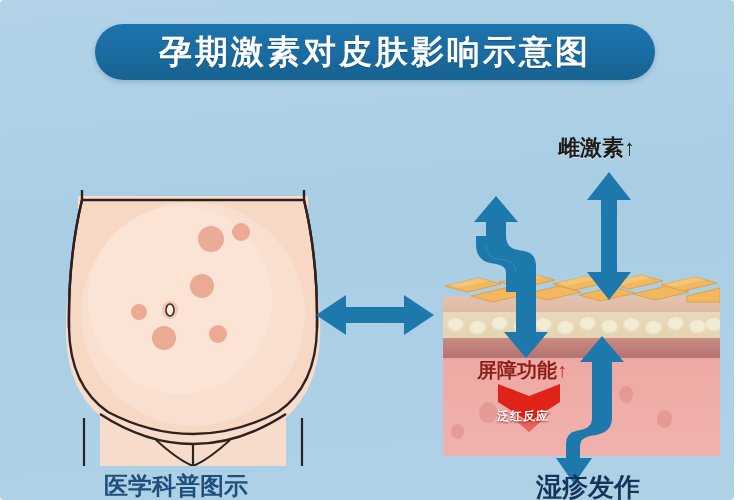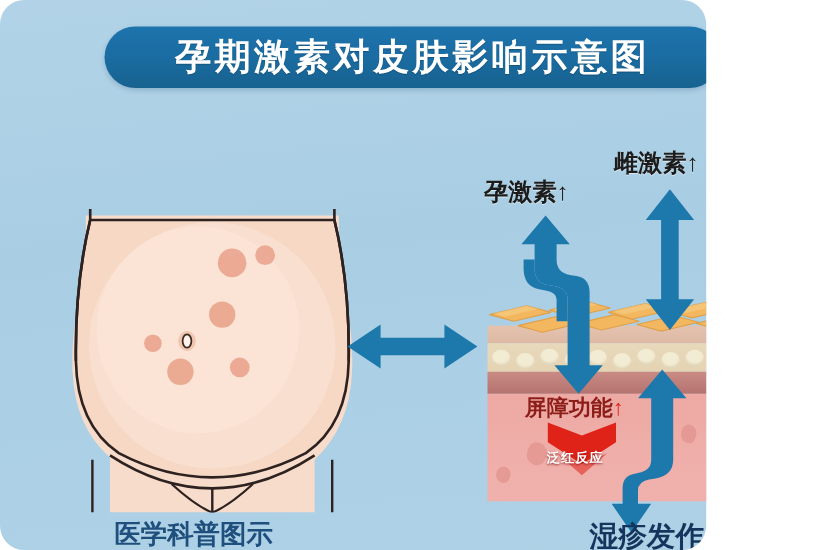--- a/index.html
+++ b/index.html
@@ -1,21 +1,21 @@
 <!DOCTYPE html>
 <html><head>
 <meta charset="utf-8">
 <style>
   html,body{margin:0;padding:0;background:#ffffff;}
   body{width:750px;height:500px;overflow:hidden;
        font-family:"Liberation Sans","DejaVu Sans",sans-serif;}
 
-  #poster{position:relative;width:642px;height:500px;
+  #poster{position:relative;width:734px;height:500px;
           background:linear-gradient(175deg,#b2d3e7 0%,#a9cee4 42%,#aed1e6 100%);
-          border-radius:22px;overflow:hidden;}
+          border-radius:4px;overflow:hidden;}
 
   
   #title-banner{position:absolute;left:95px;top:24px;width:560px;height:56px;
                 background:linear-gradient(180deg,#1d74ad 0%,#1a6ba0 55%,#17628f 100%);
                 border-radius:28px;display:flex;align-items:center;justify-content:center;
                 box-shadow:0 2px 5px rgba(20,70,110,.22);}
   #title-text{color:#ffffff;font-size:33px;font-weight:bold;letter-spacing:3px;
               white-space:nowrap;text-shadow:0 1px 1px rgba(0,0,0,.22);}
 
   
@@ -177,21 +177,20 @@
              Q36 94 24 96 L20 97 Q10 99 10 110 L10 124
              L0 124 L18 150 L36 124 L24 124 L24 112
              Q24 104 34 102 L40 101 Q56 98 56 84 Z" fill="#1d78ac"></path>
   </svg>
 
   <svg class="arrow-svg" id="arrow-red" width="70" height="56" viewBox="0 0 70 56">
     <path d="M4 2 L35 14 L66 2 L66 20 L35 40 L4 20 Z" fill="#e02318"></path>
     <path d="M12 30 L35 40 L58 30 L35 50 Z" fill="#e02318" opacity=".55"></path>
   </svg>
 
-  <div class="lbl" id="lbl-prog">孕激素↑</div>
   <div class="lbl" id="lbl-estr">雌激素↑</div>
 
   <div class="lbl" id="lbl-barrier">
     <span>屏障功能</span><span class="up">↑</span>
   </div>
 
   <div class="lbl" id="lbl-redness">泛红反应</div>
   <div class="lbl" id="lbl-eczema">湿疹发作</div>
   <div class="lbl" id="lbl-caption">医学科普图示</div>
 

